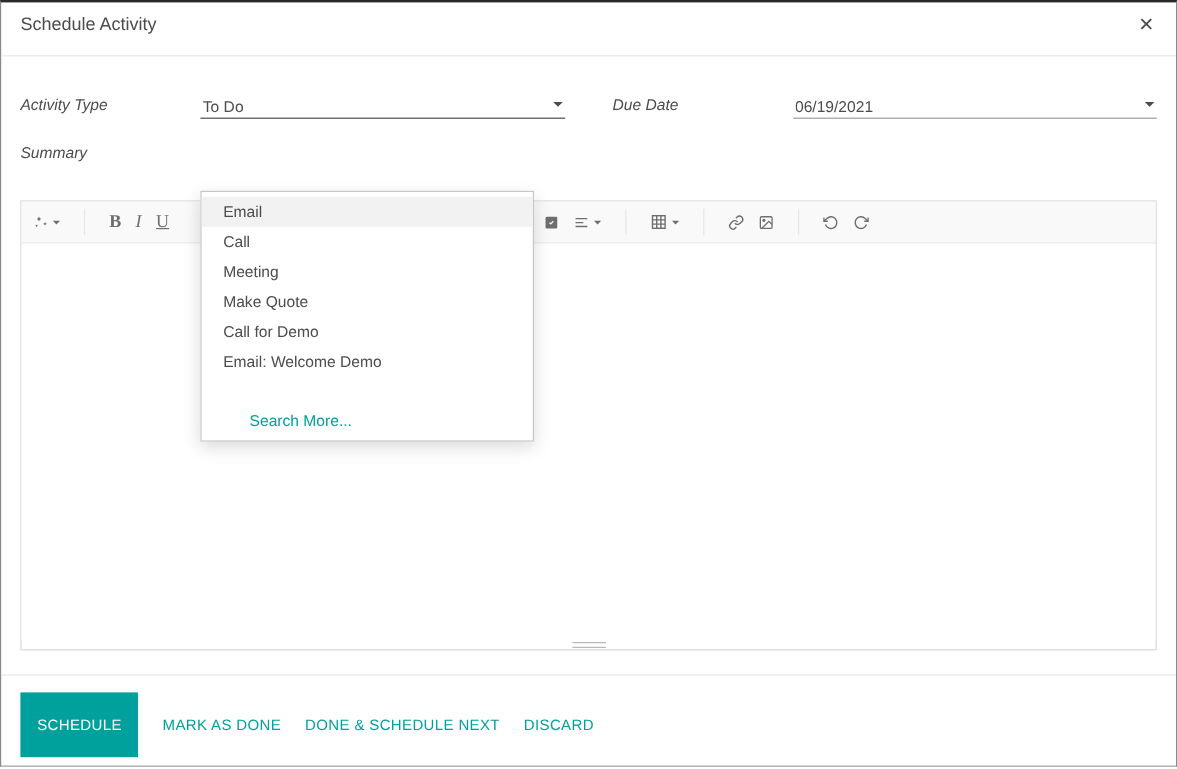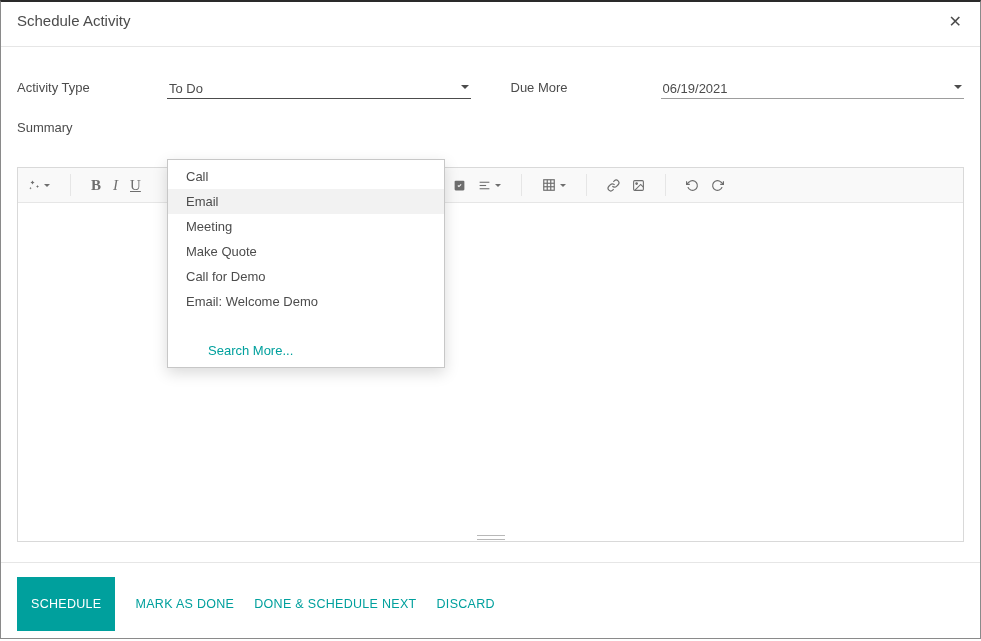--- a/index.html
+++ b/index.html
@@ -46,20 +46,21 @@
     display: flex;
     gap: 40px;
     margin-bottom: 16px;
   }
   .form-col { flex: 1; display: flex; align-items: center; gap: 0; }
   .form-label {
     width: 150px;
     font-size: 13px;
     color: #4c4c4c;
     font-weight: 500;
+    font-style: italic;
   }
   .form-control-wrap {
     flex: 1;
     display: flex;
     align-items: center;
     gap: 10px;
     position: relative;
   }
   .form-input {
     flex: 1;
@@ -211,42 +212,42 @@
 
       <div class="form-col">
         <div class="form-label">Activity Type</div>
         <div class="form-control-wrap">
           <input class="form-input active" value="To Do" style="">
           <div class="caret-down"></div>
         </div>
       </div>
 
       <div class="form-col">
-        <div class="form-label">Due More</div>
+        <div class="form-label">Due Date</div>
         <div class="form-control-wrap">
           <input class="form-input" value="06/19/2021" style="">
           <div class="caret-down"></div>
         </div>
       </div>
     </div>
 
     <div class="form-row">
 
       <div class="form-col">
         <div class="form-label">Summary</div>
         <div class="form-control-wrap" style="visibility:hidden">
           <input class="form-input" style="">
         </div>
       </div>
 
     </div>
 
     <div class="dropdown-menu">
+      <div class="dropdown-item hover">Email</div>
       <div class="dropdown-item">Call</div>
-      <div class="dropdown-item hover">Email</div>
       <div class="dropdown-item">Meeting</div>
       <div class="dropdown-item">Make Quote</div>
       <div class="dropdown-item">Call for Demo</div>
       <div class="dropdown-item">Email: Welcome Demo</div>
       <div class="dropdown-search">Search More...</div>
     </div>
 
     <div class="editor-wrap">
       <div class="editor-toolbar">
         <div class="tb-group">

